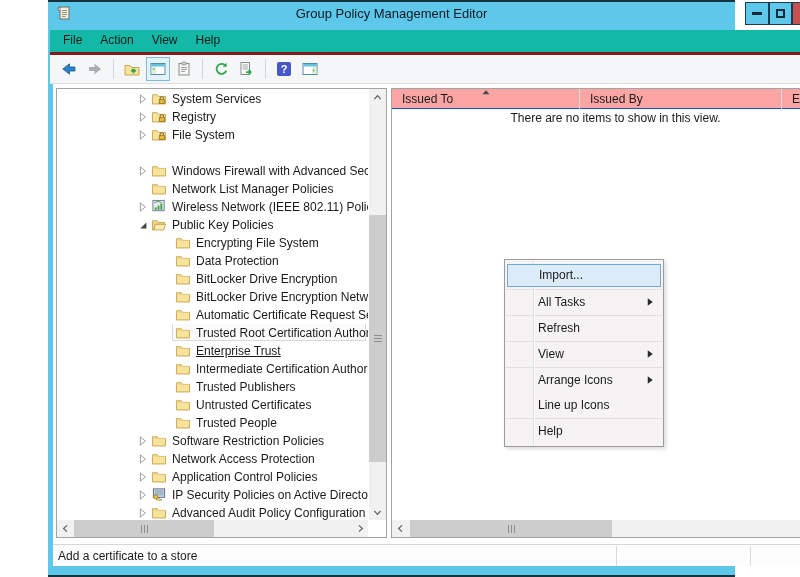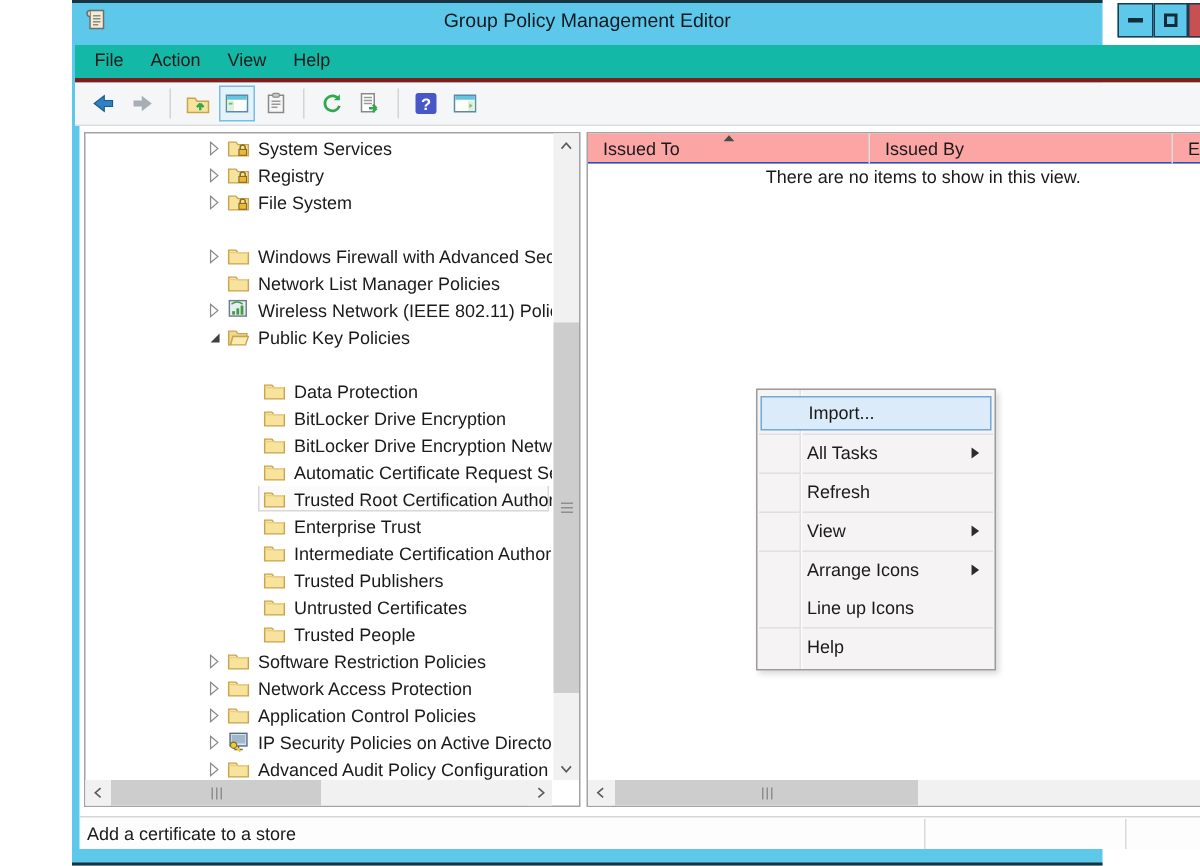--- a/index.html
+++ b/index.html
@@ -287,20 +287,29 @@
             </svg>
           </span>
           <span class="tree-icon" style="left: 94px;">
             <svg width="16" height="15" viewBox="0 0 16 16">
               <path d="M1 4 h5.2 l1.4 1.8 H14 v2 H4 l-1.6 6 H1 Z" fill="#EFD98F" stroke="#C9A34D"></path>
               <path d="M4 7.8 h11 l-2 6 H2.4 Z" fill="#F9EBB4" stroke="#C9A34D"></path>
             </svg>
           </span>
           <span class="tree-label" style="left: 115px;">Public Key Policies</span>
         </div>
+        <div class="tree-row" style="top: 145px;">
+          <span class="tree-icon" style="left: 118px;">
+            <svg width="16" height="15" viewBox="0 0 16 16">
+              <path d="M1 4 h5.2 l1.4 1.8 H15 v8 H1 Z" fill="#F7E39B" stroke="#C9A34D"></path>
+              <path d="M1 5.8 H15" stroke="#E8CF84" stroke-width="0.8"></path>
+            </svg>
+          </span>
+          <span class="tree-label" style="left: 139px;">Encrypting File System</span>
+        </div>
         <div class="tree-row" style="top: 163px;">
           <span class="tree-icon" style="left: 118px;">
             <svg width="16" height="15" viewBox="0 0 16 16">
               <path d="M1 4 h5.2 l1.4 1.8 H15 v8 H1 Z" fill="#F7E39B" stroke="#C9A34D"></path>
               <path d="M1 5.8 H15" stroke="#E8CF84" stroke-width="0.8"></path>
             </svg>
           </span>
           <span class="tree-label" style="left: 139px;">Data Protection</span>
         </div>
         <div class="tree-row" style="top: 181px;">
@@ -340,21 +349,21 @@
           </span>
           <span class="tree-label" style="left: 139px;">Trusted Root Certification Authorities</span>
         </div>
         <div class="tree-row" style="top: 253px;">
           <span class="tree-icon" style="left: 118px;">
             <svg width="16" height="15" viewBox="0 0 16 16">
               <path d="M1 4 h5.2 l1.4 1.8 H15 v8 H1 Z" fill="#F7E39B" stroke="#C9A34D"></path>
               <path d="M1 5.8 H15" stroke="#E8CF84" stroke-width="0.8"></path>
             </svg>
           </span>
-          <span class="tree-label" style="left: 139px;">Enterprise Trust</span>
+          <span class="tree-label" style="left: 139px; text-decoration: underline;">Enterprise Trust</span>
         </div>
         <div class="tree-row" style="top: 271px;">
           <span class="tree-icon" style="left: 118px;">
             <svg width="16" height="15" viewBox="0 0 16 16">
               <path d="M1 4 h5.2 l1.4 1.8 H15 v8 H1 Z" fill="#F7E39B" stroke="#C9A34D"></path>
               <path d="M1 5.8 H15" stroke="#E8CF84" stroke-width="0.8"></path>
             </svg>
           </span>
           <span class="tree-label" style="left: 139px;">Intermediate Certification Authorities</span>
         </div>

